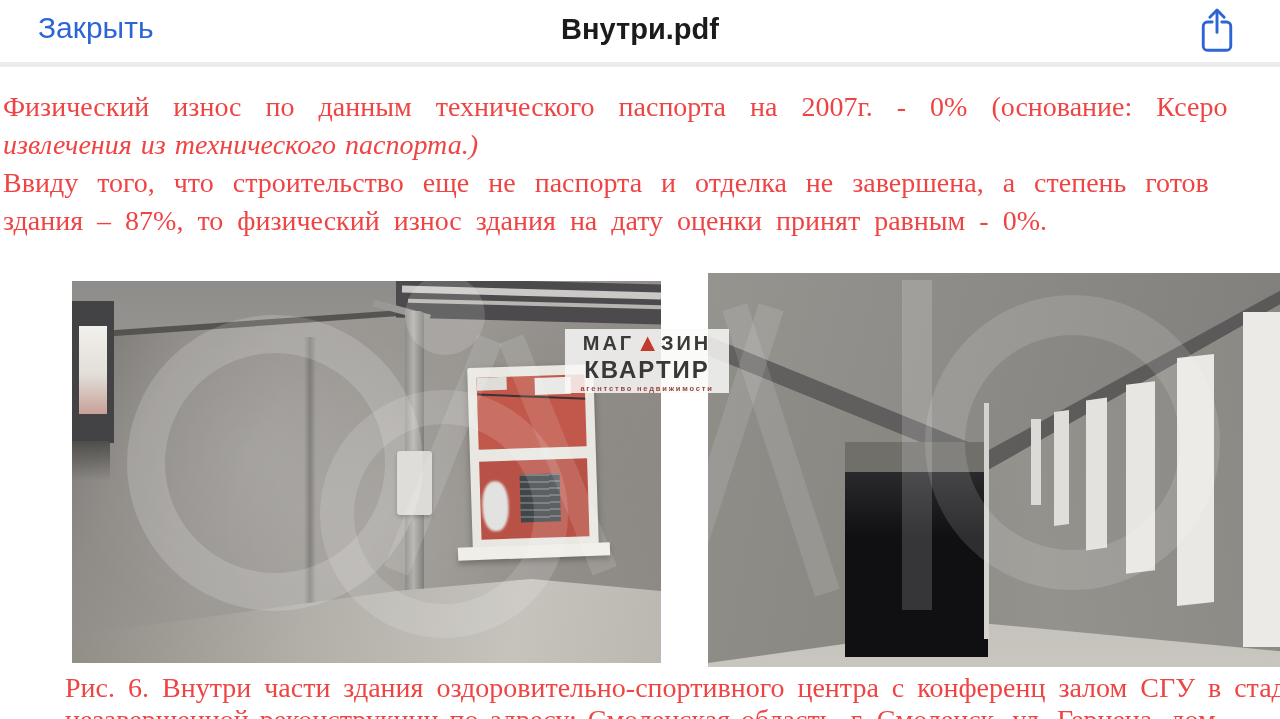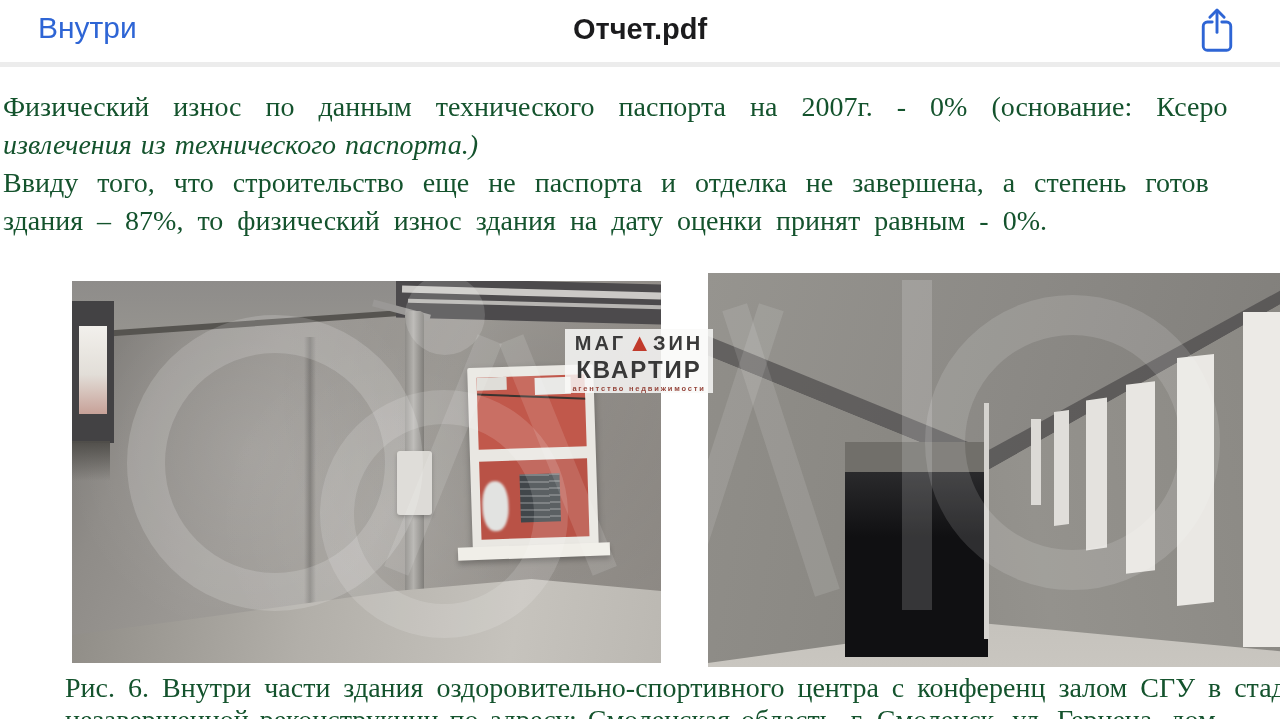--- a/index.html
+++ b/index.html
@@ -6,21 +6,21 @@
   body{width:1280px;height:719px;overflow:hidden;background:#fff;position:relative;
        font-family:"Liberation Sans",sans-serif;}
   
   .navbar{position:absolute;left:0;top:0;width:1280px;height:62px;background:#fff;z-index:40;}
   .nav-divider{position:absolute;left:0;top:62px;width:1280px;height:5px;background:#ececec;z-index:40;}
   .close-btn{position:absolute;left:38px;top:11px;font-size:30px;color:#2E65D5;cursor:pointer;background:none;border:none;padding:0;font-family:"Liberation Sans",sans-serif;}
   .nav-title{position:absolute;left:50%;top:13px;transform:translateX(-50%);font-size:29px;font-weight:700;color:#1b1b1d;white-space:nowrap;}
   .share-btn{position:absolute;left:1195px;top:6px;width:44px;height:50px;background:none;border:none;padding:0;cursor:pointer;}
   
   .docline{position:absolute;left:3px;white-space:nowrap;font-family:"Liberation Serif","DejaVu Serif",serif;
-           font-size:28px;color:#14532d;z-index:5;}
+           font-size:28px;color:#ef4444;z-index:5;}
   .l1{top:91px;word-spacing:17px;}
   .l2{top:129px;word-spacing:2px;font-style:italic;}
   .l3{top:167px;word-spacing:12px;}
   .l4{top:205px;word-spacing:7px;}
   .cap1{top:672px;left:65px;word-spacing:6px;}
   .cap2{top:704px;left:65px;word-spacing:4px;}
   
   .photo{position:absolute;overflow:hidden;z-index:10;}
   .photo-left{left:72px;top:281px;width:589px;height:382px;
     background:linear-gradient(115deg,#74726f 0%,#8f8c88 18%,#9b9894 35%,#a29f9a 55%,#98948f 75%,#8d8984 100%);}
@@ -92,34 +92,34 @@
   .r2{left:320px;top:390px;width:180px;height:180px;border:34px solid rgba(255,255,255,.14);}
   .dot1{left:405px;top:275px;width:80px;height:80px;background:rgba(255,255,255,.15);border-radius:50%;}
   .band{background:rgba(255,255,255,.12);}
   .b1{left:430px;top:330px;width:26px;height:250px;transform:rotate(22deg);}
   .b2{left:545px;top:330px;width:26px;height:250px;transform:rotate(-22deg);}
   .b3{left:712px;top:300px;width:26px;height:300px;transform:rotate(18deg);background:rgba(255,255,255,.11);}
   .b4{left:768px;top:300px;width:26px;height:300px;transform:rotate(-18deg);background:rgba(255,255,255,.11);}
   .vbar{left:902px;top:280px;width:30px;height:330px;background:rgba(255,255,255,.16);}
   .r3{left:925px;top:295px;width:215px;height:215px;border:40px solid rgba(255,255,255,.13);}
   
-  .agency{position:absolute;left:565px;top:329px;width:148px;height:64px;z-index:30;
+  .agency{position:absolute;left:565px;top:329px;width:164px;height:64px;z-index:30;
     background:rgba(249,249,248,.84);display:flex;flex-direction:column;align-items:center;
     justify-content:center;line-height:1;}
   .ag-line1{display:flex;align-items:center;font-weight:700;font-size:20px;letter-spacing:3px;color:#3a3a3a;}
   .ag-tri{color:#c13a2b;font-size:25px;margin:0 1px 2px 1px;letter-spacing:0;}
   .ag-line2{font-weight:700;font-size:24px;letter-spacing:2px;color:#383838;margin-top:1px;}
   .ag-line3{font-size:7.5px;font-weight:700;letter-spacing:1.8px;color:#96463c;margin-top:3px;white-space:nowrap;}
 </style>
 </head>
 <body>
 
 <div class="navbar">
-  <button class="close-btn">Внутри</button>
-  <div class="nav-title">Отчет.pdf</div>
+  <button class="close-btn">Закрыть</button>
+  <div class="nav-title">Внутри.pdf</div>
   <button class="share-btn">
     <span>
       <svg width="44" height="50" viewBox="0 0 32 36" fill="none">
         <path d="M12.5 11.5 H9 a3 3 0 0 0 -3 3 V29 a3 3 0 0 0 3 3 H23 a3 3 0 0 0 3 -3 V14.5 a3 3 0 0 0 -3 -3 H19.5" stroke="#2E65D5" stroke-width="2.1" fill="none" stroke-linecap="round"></path>
         <path d="M16 19 V3.5" stroke="#2E65D5" stroke-width="2.1" stroke-linecap="round"></path>
         <path d="M10.8 8 L16 2.8 L21.2 8" stroke="#2E65D5" stroke-width="2.1" fill="none" stroke-linecap="round" stroke-linejoin="round"></path>
       </svg>
     </span>
   </button>
 </div>

